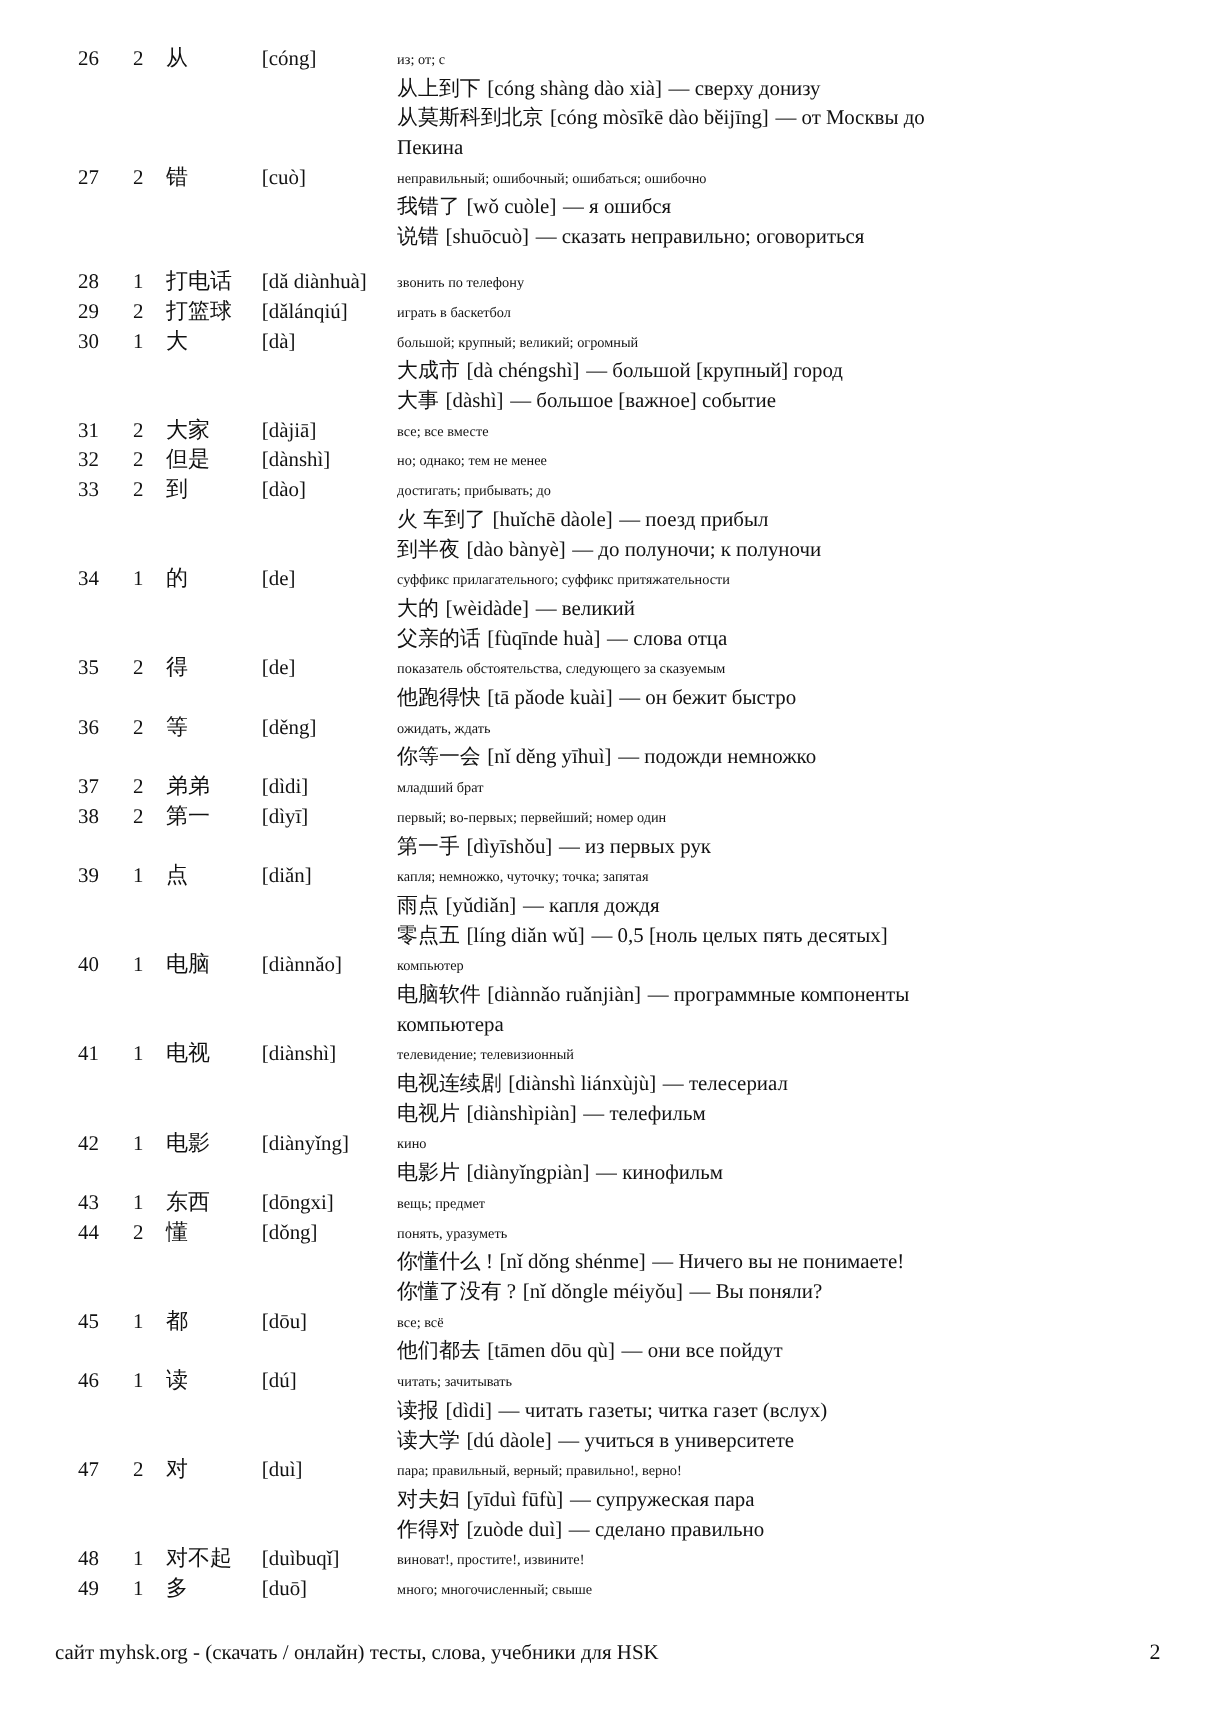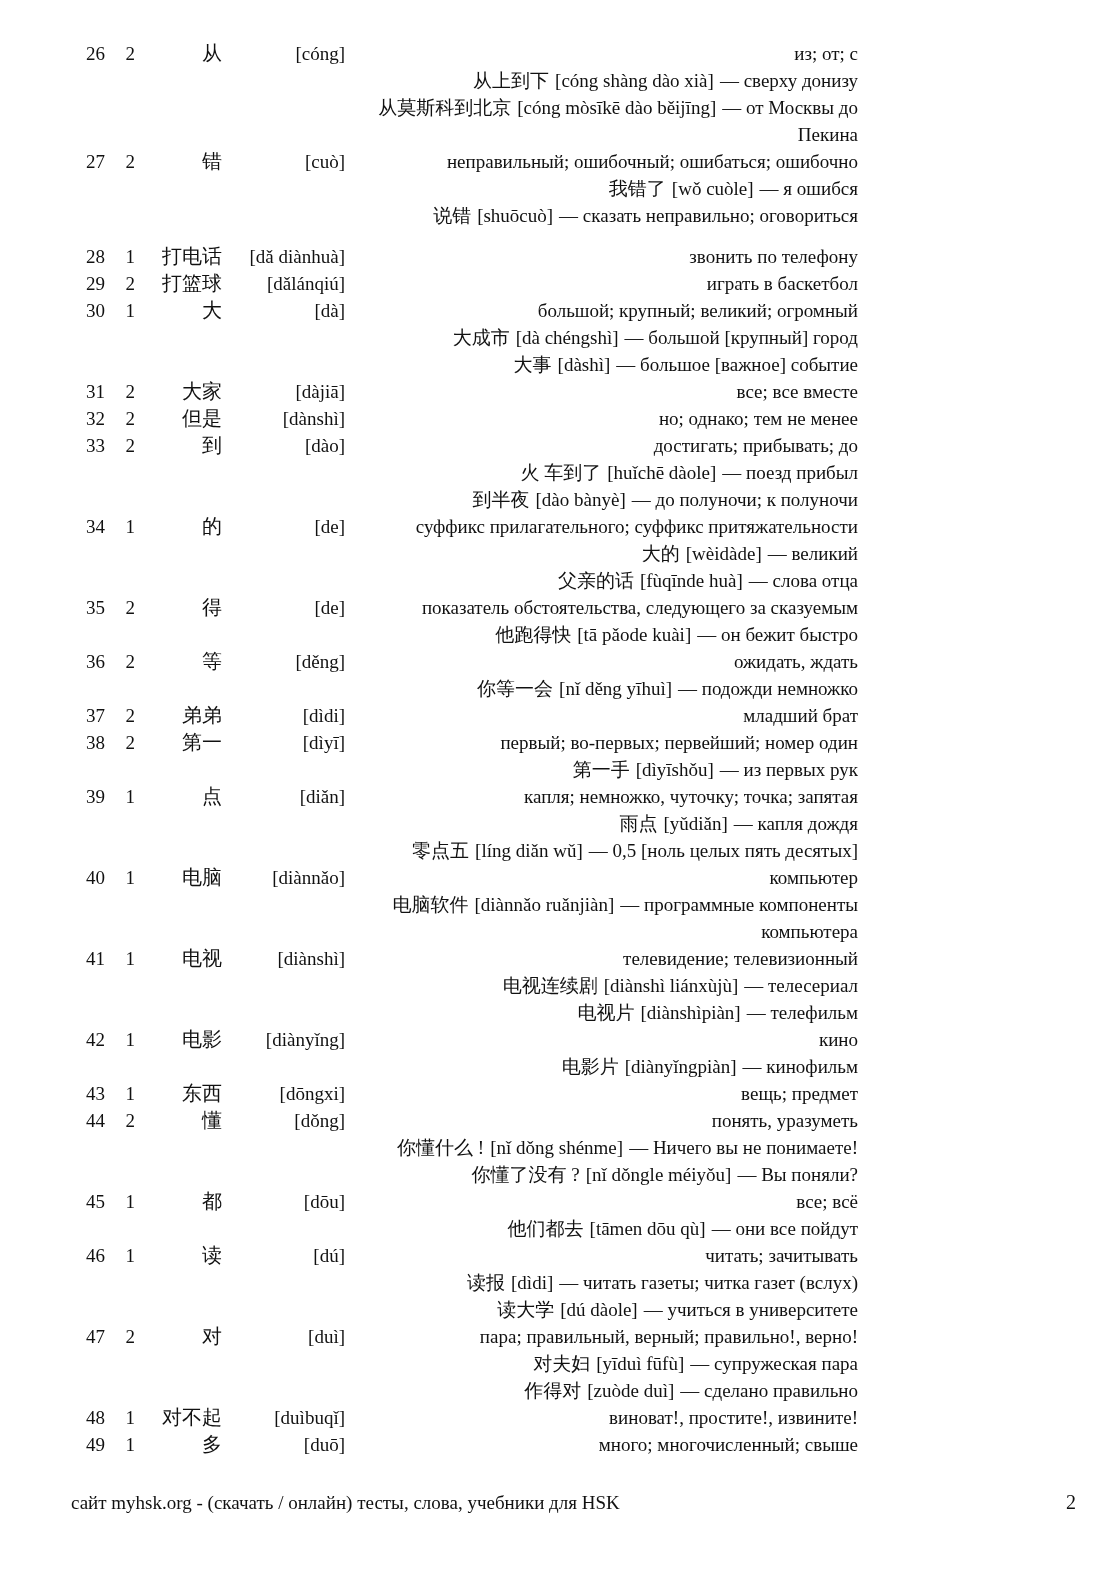--- a/index.html
+++ b/index.html
@@ -1,42 +1,42 @@
 <!DOCTYPE html>
 <html><head>
 <meta charset="utf-8">
 <style>
   html,body{margin:0;padding:0;}
   body{
     width:1110px;height:1572px;position:relative;background:#ffffff;
     font-family:"Liberation Serif","DejaVu Serif",serif;color:#111;
     overflow:hidden;
   }
-  .entries{position:absolute;top:40px;left:0;width:888px;text-align:right;}
+  .entries{position:absolute;top:40px;left:16px;width:888px;}
   .entry{margin:0;}
   .entry.gap{margin-bottom:14px;}
   .row{
     display:grid;
     grid-template-columns:50px 30px 87px 123px auto;
     margin-left:55px;margin-right:30px;
     line-height:27px;
   }
   .num,.lvl{font-size:19px;}
   .hz{font-size:20px;white-space:nowrap;}
   .py{font-size:19px;white-space:nowrap;}
-  .ru{font-size:19px;}
+  .ru{font-size:13px;}
   .ex{
     margin-left:345px;margin-right:30px;
     line-height:27px;font-size:19px;
   }
   .ex .excn{font-size:19px;}
   .ex .expy{margin-left:6px;}
   .ex .exru{margin-left:6px;}
   .footer{
-    position:absolute;top:1489px;left:71px;width:1005px;
+    position:absolute;top:1489px;left:50px;width:1005px;
     display:flex;justify-content:space-between;align-items:flex-start;
     font-size:19px;line-height:27px;
   }
   .footer .pageno{font-size:20px;}
 </style>
 </head>
 <body>
 
 <div class="entries" id="entries">
     <div class="entry">

